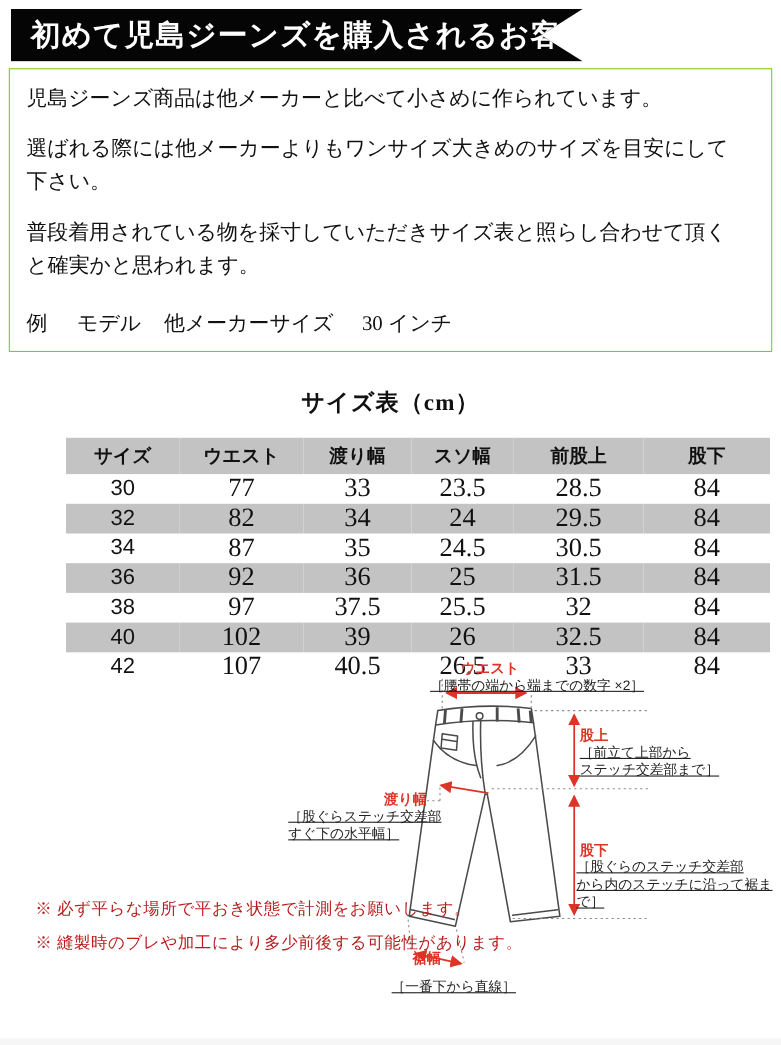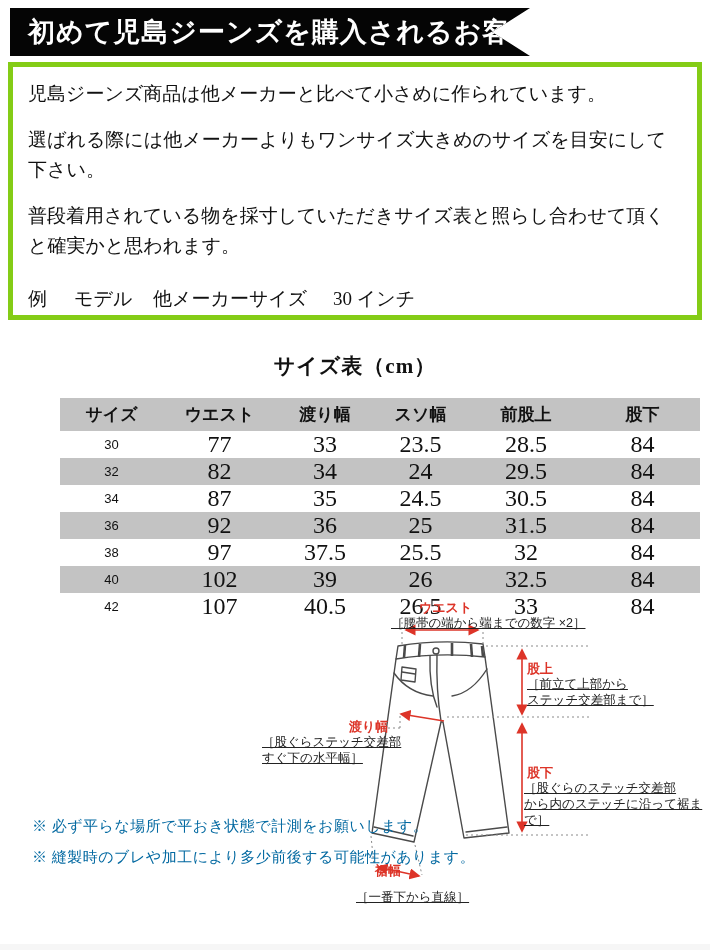--- a/index.html
+++ b/index.html
@@ -7,51 +7,51 @@
         font-family:"Liberation Serif","DejaVu Serif",serif;color:#111;}
 
   
   .banner{position:absolute;left:10px;top:8px;width:520px;height:48px;background:#050505;
           clip-path:polygon(0 0,100% 0,calc(100% - 38px) 50%,100% 100%,0 100%);
           display:flex;align-items:center;}
   .banner span{color:#fff;font-weight:bold;font-size:27px;letter-spacing:1px;padding-left:18px;
                font-family:"Liberation Serif","DejaVu Serif",serif;white-space:nowrap;}
 
   
-  .intro-box{position:absolute;left:8px;top:62px;width:694px;height:258px;border:5px solid #84cc16;
+  .intro-box{position:absolute;left:8px;top:62px;width:694px;height:258px;border:1px solid #84cc16;
              box-sizing:border-box;padding:12px 15px 0 15px;font-size:19px;line-height:1.55;}
   .intro-box p{margin:0 0 17px 0;white-space:pre-line;}
   .example{margin-top:25px;font-size:19px;}
   .ex-row{display:flex;white-space:nowrap;line-height:1.5;}
   .ex-prefix{display:inline-block;width:46px;}
   .ex-model{display:inline-block;width:79px;}
   .ex-label{display:inline-block;width:180px;}
   .ex-indent{display:inline-block;width:125px;}
 
   
   .table-title{position:absolute;left:0;top:352px;width:710px;text-align:center;
                font-size:21px;font-weight:bold;letter-spacing:1px;}
   table.size{position:absolute;left:60px;top:398px;width:592px;border-collapse:collapse;
              table-layout:fixed;text-align:center;}
   table.size th{background:#c3c3c3;font-family:"Liberation Sans","DejaVu Sans",sans-serif;
                 font-size:17px;font-weight:bold;height:25px;padding:4px;}
   table.size td{font-size:24px;height:23px;padding:0;font-family:"Liberation Serif","DejaVu Serif",serif;}
-  table.size td.size-col{font-family:"Liberation Sans","DejaVu Sans",sans-serif;font-size:13px;}
+  table.size td.size-col{font-family:"Liberation Sans","DejaVu Sans",sans-serif;font-size:20px;}
   table.size tr.stripe td{background:#c3c3c3;}
 
   
   .diagram{position:absolute;left:0;top:595px;width:710px;height:315px;}
   .diagram svg{position:absolute;left:0;top:0;}
   .dlabel{position:absolute;font-family:"Liberation Sans","DejaVu Sans",sans-serif;
           font-size:13px;font-weight:bold;color:#dd3428;white-space:nowrap;line-height:1.15;}
   .dnote{position:absolute;font-family:"Liberation Sans","DejaVu Sans",sans-serif;
          font-size:12.5px;font-weight:normal;color:#222;white-space:pre-line;line-height:1.28;text-decoration:underline;}
 
   
-  .footnote{position:absolute;left:32px;font-size:15px;color:#0369a1;letter-spacing:0.5px;white-space:nowrap;}
+  .footnote{position:absolute;left:32px;font-size:15px;color:#b91c1c;letter-spacing:0.5px;white-space:nowrap;}
   .footnote.f1{top:817px;}
   .footnote.f2{top:848px;}
 
   .bottom-strip{position:absolute;left:0;bottom:0;width:710px;height:6px;background:#f6f6f6;}
 </style>
 </head>
 <body>
 
 <div class="page">
 

